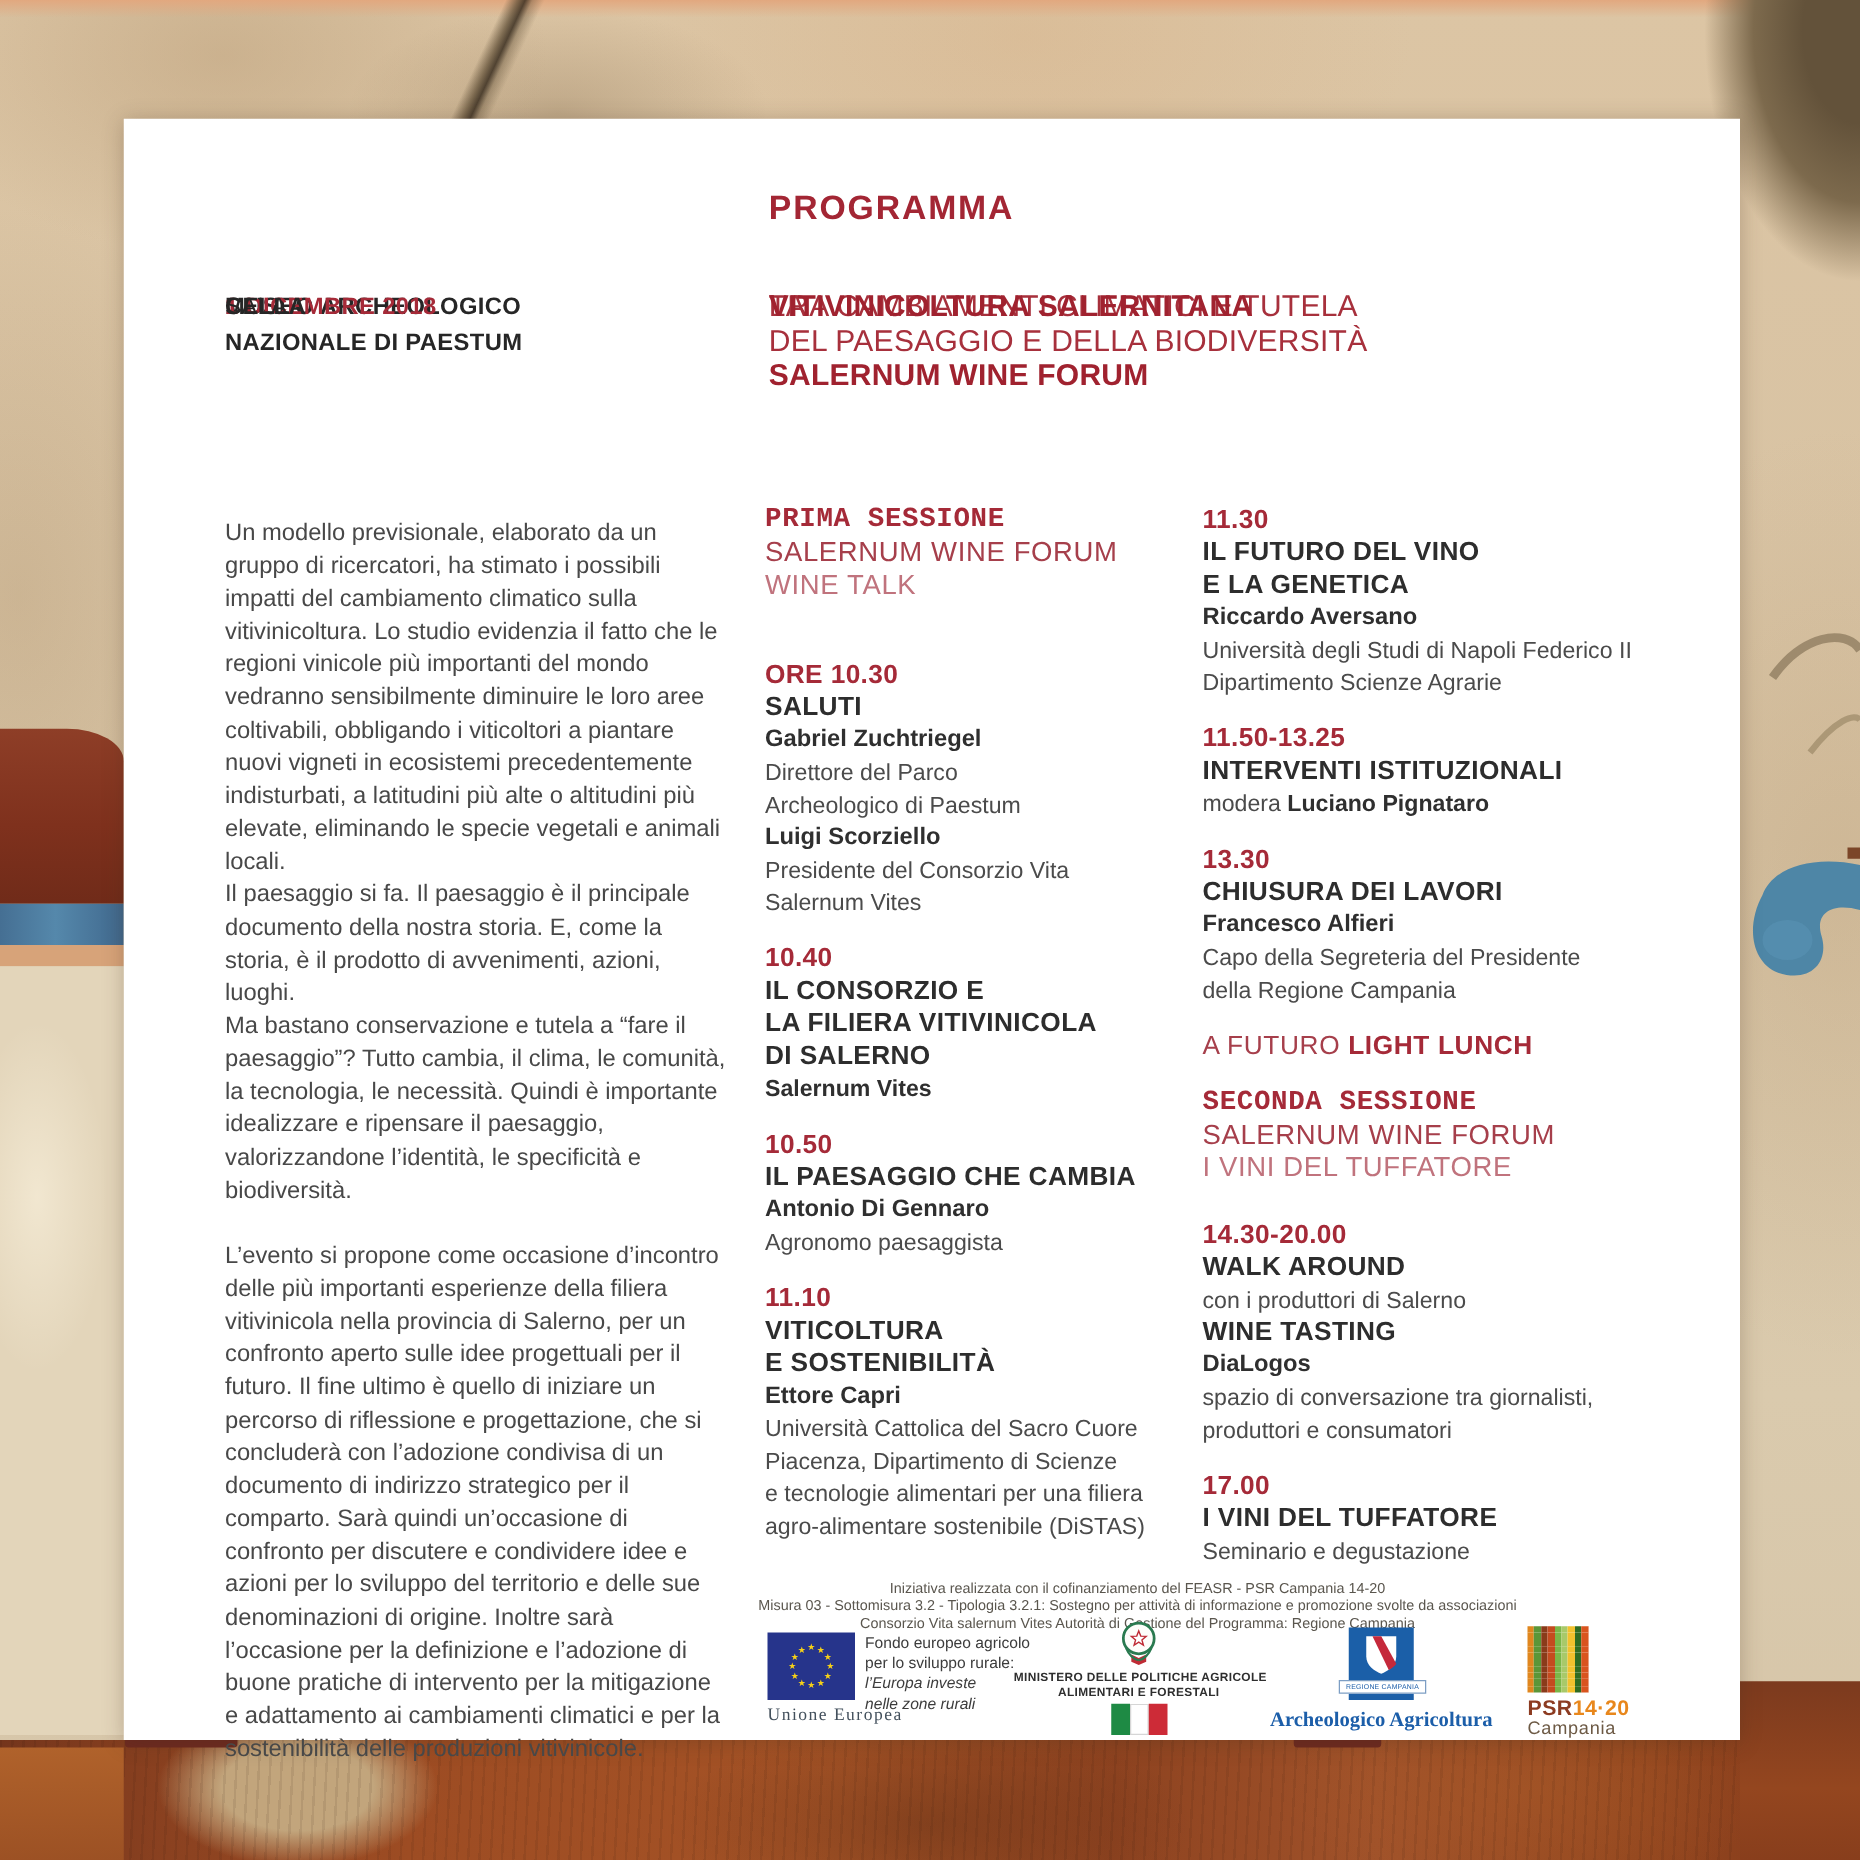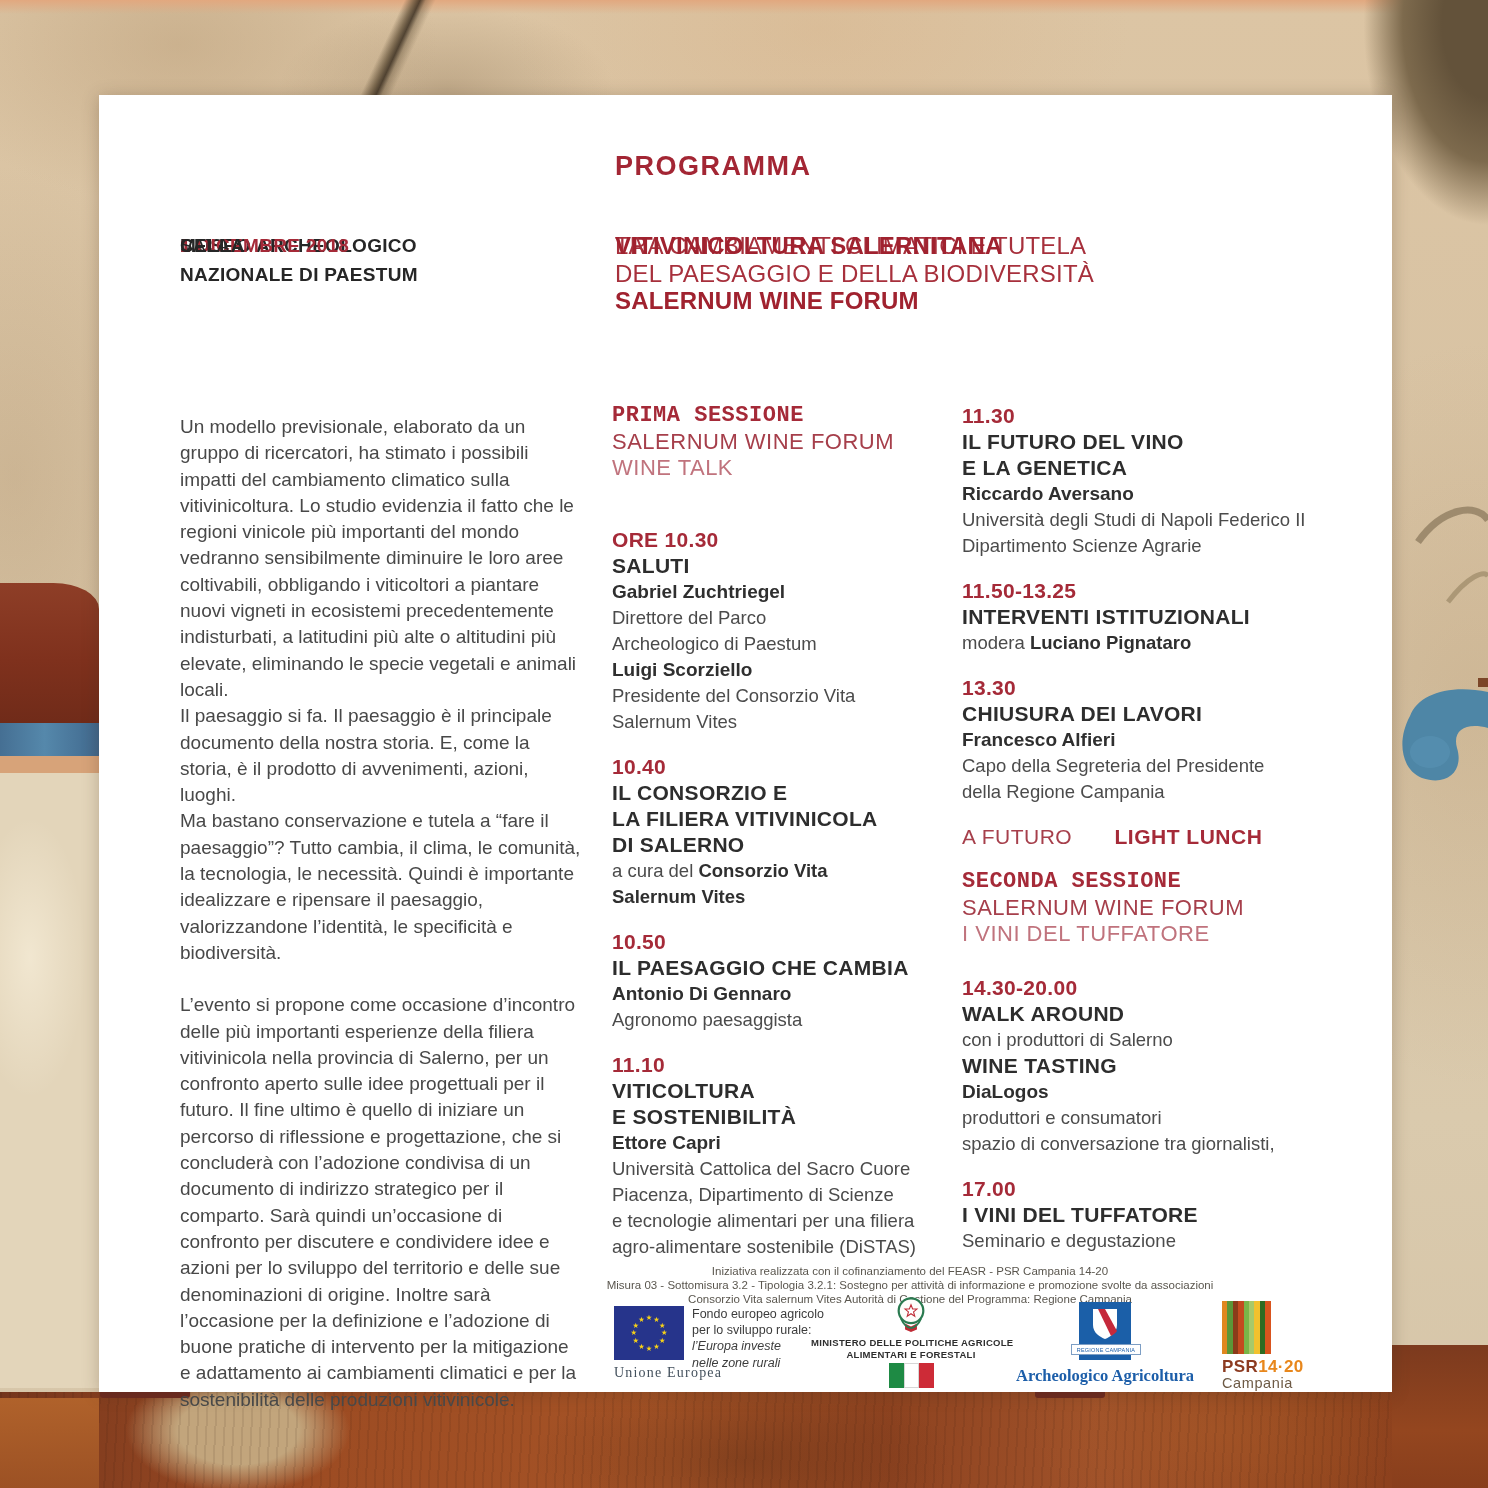--- a/index.html
+++ b/index.html
@@ -78,21 +78,21 @@
   .ln.time{font-size:21px;letter-spacing:.3px;}
   .ln.time .b{color:#a52a38;}
   .ln.title{font-size:21px;font-weight:bold;color:#2d2d2d;letter-spacing:.3px;}
   .ln.title .b{color:#2d2d2d;}
   .ln.name{font-size:19px;}
   .ln.stitle{font-size:22px;letter-spacing:.5px;font-family:Liberation Mono, monospace;}
   .ln.stitle .b{color:#a52a38;}
   .ln.ssub{font-size:22px;color:#a63f4b;letter-spacing:.5px;}
   .ln.stag{font-size:22px;color:#c0737d;letter-spacing:.5px;}
   .ln.seguire{font-size:21px;color:#a63f4b;letter-spacing:.5px;}
-  .ln.seguire .b{color:#a52a38;margin-left:36px;}
+  .ln.seguire .b{color:#a52a38;}
 
   .credits{left:411px;top:1170px;width:800px;text-align:center;
            font-size:11.5px;line-height:13.8px;color:#5a564e;}
   .credits div{position:static;}
 
   
   .lg-eu{left:515px;top:1211px;width:270px;height:80px;}
   .eu-flag{left:0;top:0;width:70px;height:54px;background:#26348b;}
   .eu-flag svg{left:0;top:0;}
   .eu-text{left:78px;top:0;font-size:12.5px;line-height:16.2px;color:#3c3c3c;}
@@ -206,21 +206,20 @@
           <div class="ln role"><span>Archeologico di Paestum</span></div>
           <div class="ln name"><span class="b">Luigi Scorziello</span></div>
           <div class="ln role"><span>Presidente del Consorzio Vita</span></div>
           <div class="ln role"><span>Salernum Vites</span></div>
         </div>
         <div class="block">
           <div class="ln time"><span class="b">10.40</span></div>
           <div class="ln title"><span class="b">IL CONSORZIO E</span></div>
           <div class="ln title"><span class="b">LA FILIERA VITIVINICOLA</span></div>
           <div class="ln title"><span class="b">DI SALERNO</span></div>
-          <div class="ln mix"><span>a cura del </span><span class="b">Consorzio Vita</span></div>
           <div class="ln mix"><span class="b">Salernum Vites</span></div>
         </div>
         <div class="block">
           <div class="ln time"><span class="b">10.50</span></div>
           <div class="ln title"><span class="b">IL PAESAGGIO CHE CAMBIA</span></div>
           <div class="ln name"><span class="b">Antonio Di Gennaro</span></div>
           <div class="ln role"><span>Agronomo paesaggista</span></div>
         </div>
         <div class="block">
           <div class="ln time"><span class="b">11.10</span></div>
@@ -261,22 +260,22 @@
           <div class="ln stitle"><span class="b">SECONDA SESSIONE</span></div>
           <div class="ln ssub"><span>SALERNUM WINE FORUM</span></div>
           <div class="ln stag"><span>I VINI DEL TUFFATORE</span></div>
         </div>
         <div class="block">
           <div class="ln time"><span class="b">14.30-20.00</span></div>
           <div class="ln title"><span class="b">WALK AROUND</span></div>
           <div class="ln role"><span>con i produttori di Salerno</span></div>
           <div class="ln title"><span class="b">WINE TASTING</span></div>
           <div class="ln name"><span class="b">DiaLogos</span></div>
+          <div class="ln role"><span>spazio di conversazione tra giornalisti,</span></div>
           <div class="ln role"><span>produttori e consumatori</span></div>
-          <div class="ln role"><span>spazio di conversazione tra giornalisti,</span></div>
         </div>
         <div class="block">
           <div class="ln time"><span class="b">17.00</span></div>
           <div class="ln title"><span class="b">I VINI DEL TUFFATORE</span></div>
           <div class="ln role"><span>Seminario e degustazione</span></div>
         </div>
       </div>
 
     <div class="credits">
       <div>Iniziativa realizzata con il cofinanziamento del FEASR - PSR Campania 14-20</div>

